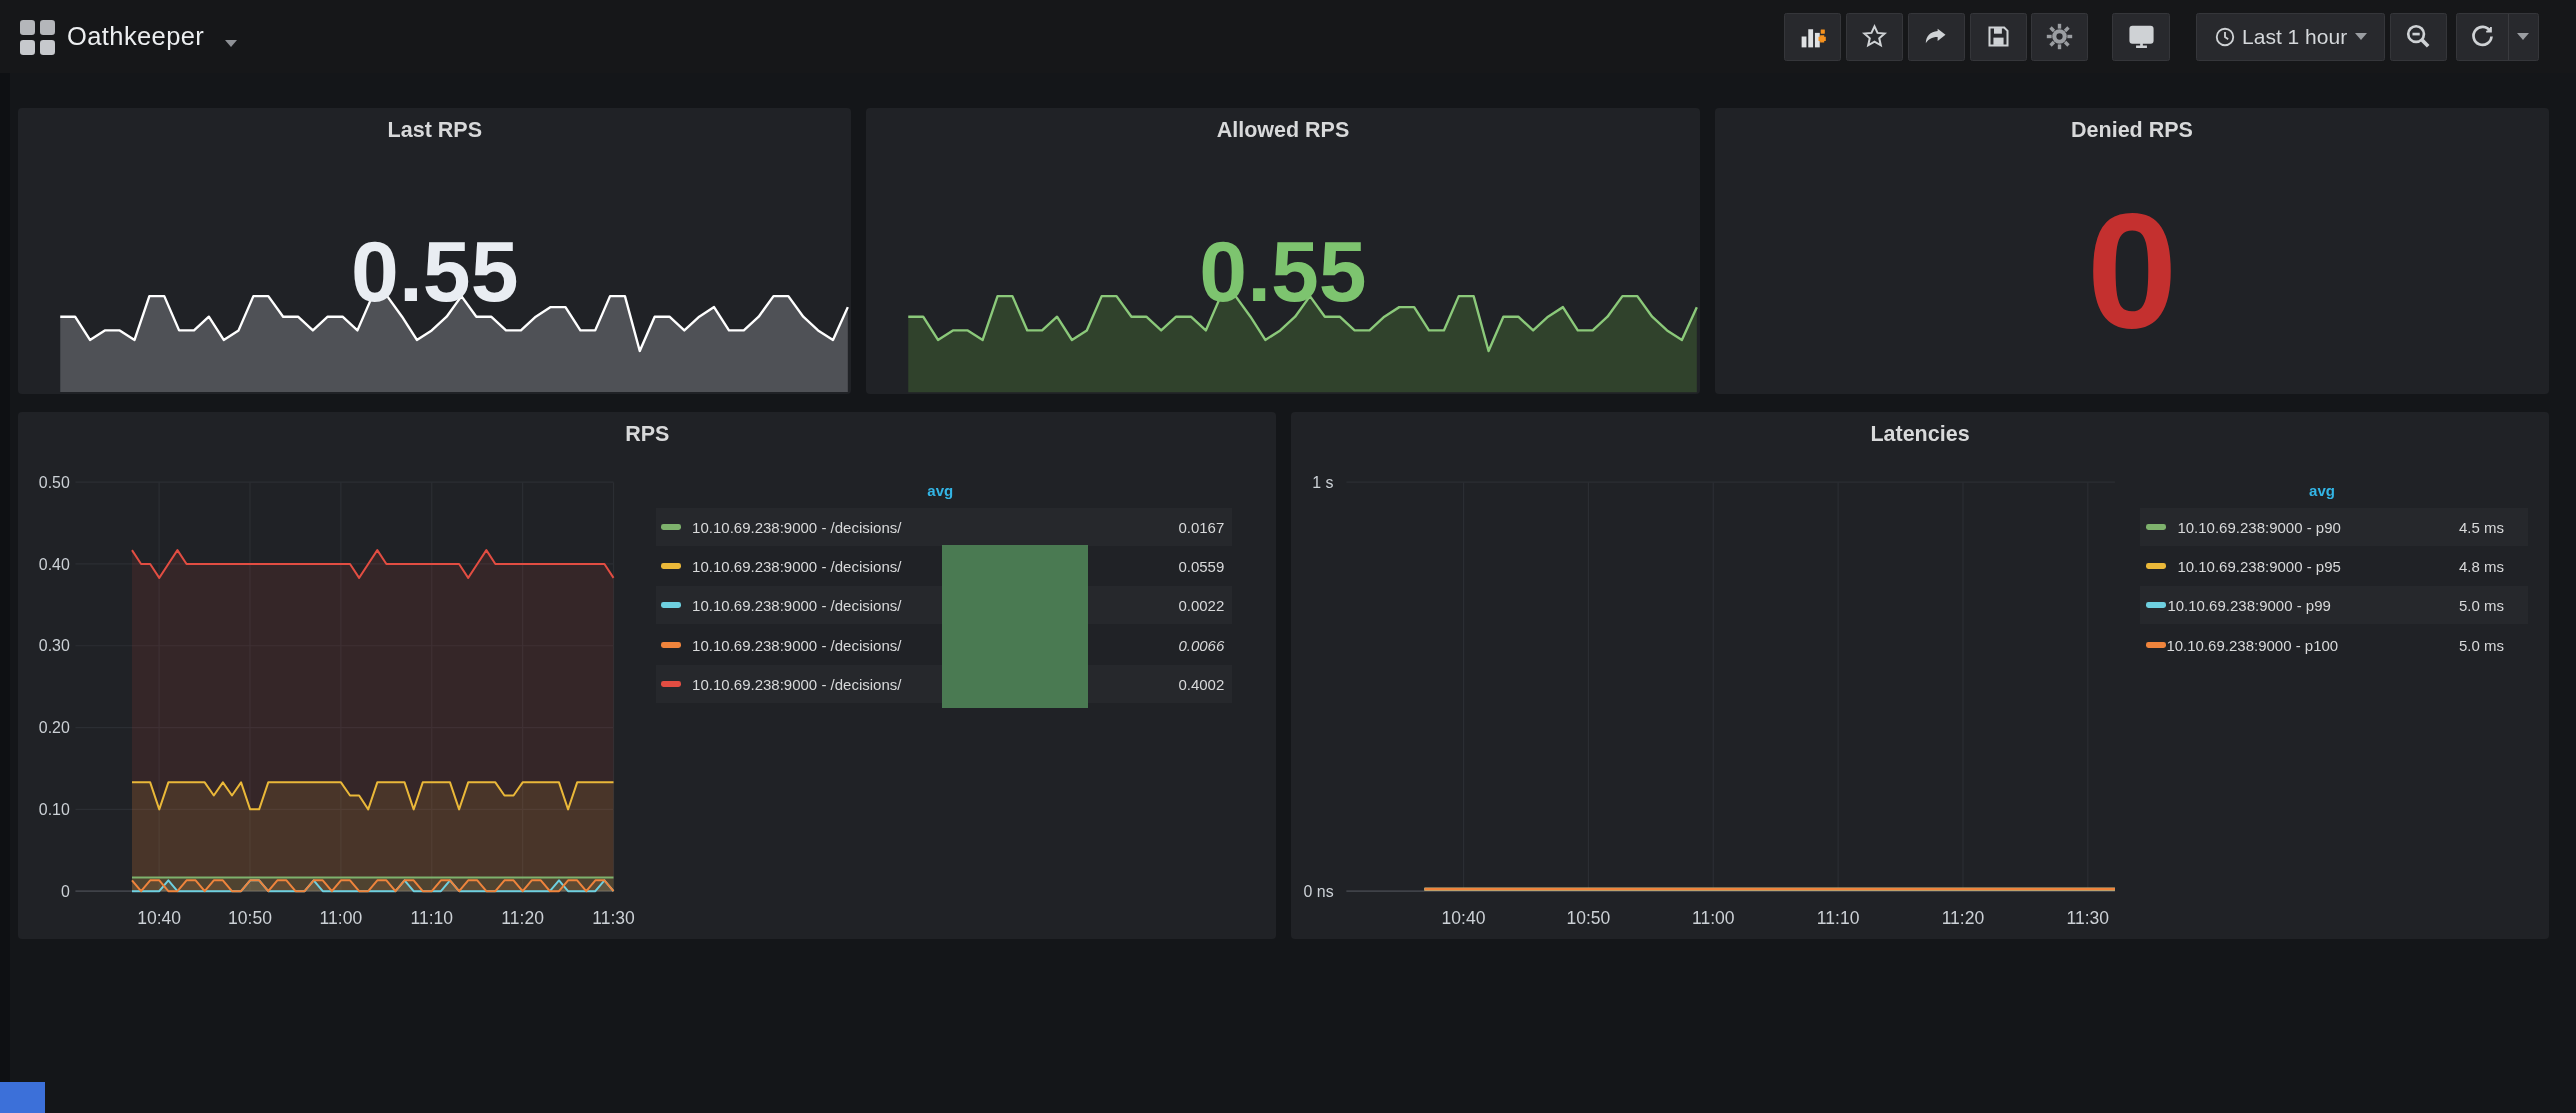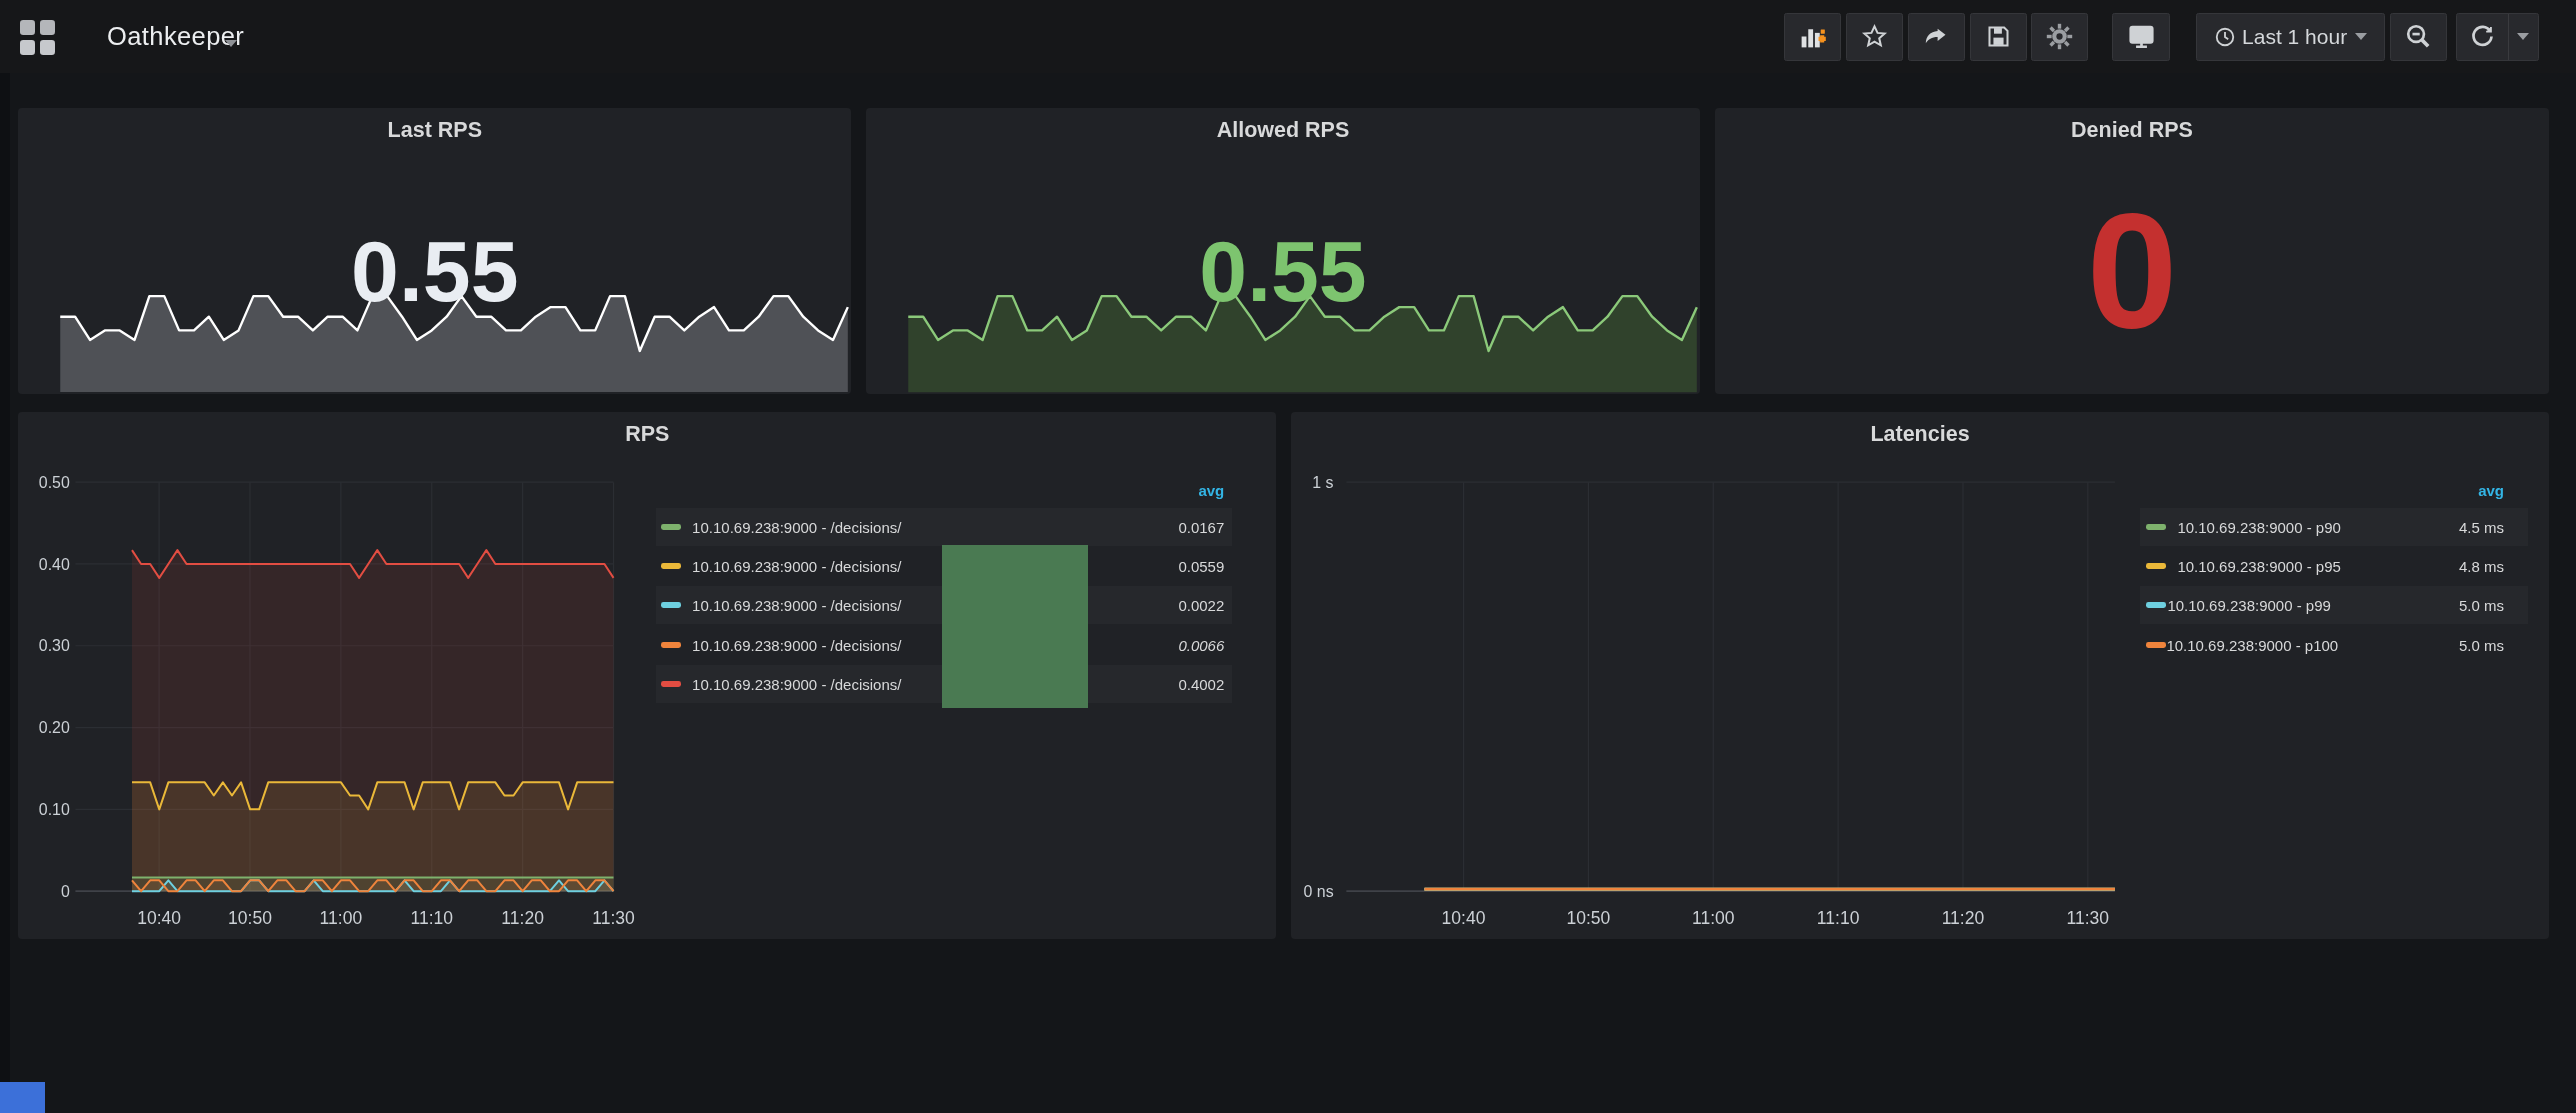--- a/index.html
+++ b/index.html
@@ -6,21 +6,21 @@
   body{width:2576px;height:1113px;position:relative;overflow:hidden;
        font-family:"Liberation Sans", sans-serif;color:#d8d9da;}
   .edge-strip{position:absolute;left:0;top:0;width:9.6px;height:1113px;background:#0e1013;}
 
   
   .navbar{position:absolute;left:0;top:0;width:2576px;height:73px;background:#161719;}
   .logo-grid{position:absolute;left:20px;top:20px;width:35px;height:35px;}
   .logo-grid span{position:absolute;width:15px;height:15px;background:#b4b6ba;border-radius:3.2px;}
   .logo-grid .s1{left:0;top:0}.logo-grid .s2{right:0;top:0}
   .logo-grid .s3{left:0;bottom:0;background:#c6c8cc}.logo-grid .s4{right:0;bottom:0;background:#c6c8cc}
-  .dash-title{position:absolute;left:67px;top:21.5px;font-size:25.5px;font-weight:500;color:#eceef0;letter-spacing:0.4px;margin-left:40px;}
+  .dash-title{position:absolute;left:67px;top:21.5px;font-size:25.5px;font-weight:500;color:#eceef0;letter-spacing:0.4px;}
   .title-caret{position:absolute;left:225px;top:40px;width:0;height:0;
       border-left:6.4px solid transparent;border-right:6.4px solid transparent;border-top:7.2px solid #8e9196;}
   .toolbar{position:absolute;top:12.8px;right:37px;height:48px;display:flex;align-items:stretch;}
   .tb-btn{width:57px;height:48px;background:#28292d;border:0.8px solid #35363a;border-radius:2.4px;
       margin-right:4.8px;display:flex;align-items:center;justify-content:center;box-sizing:border-box;cursor:pointer;}
   .tb-btn svg{stroke:#cfd2d5;fill:none;stroke-width:2;}
   .tb-gap24{width:19px}.tb-gap26{width:21px}.tb-gap5{width:4px}
   .time-btn{width:189px;height:48px;background:#28292d;border:0.8px solid #35363a;border-radius:2.4px;
       display:flex;align-items:center;justify-content:center;box-sizing:border-box;cursor:pointer;margin-right:4.8px;}
   .time-label{font-size:21px;color:#d5d8db;font-weight:500;margin:0 8px 0 6.4px;}
@@ -39,21 +39,21 @@
   #p-rps    {left:18.3px;  top:412px;width:1258px;height:527px;}
   #p-lat    {left:1291px;top:412px;width:1258px;height:527px;}
 
   .stat-value{position:absolute;left:0;width:100%;text-align:center;font-weight:700;}
   .stat-value.normal{top:116px;font-size:86px;line-height:94px;}
   .stat-value.big{top:77px;font-size:163px;line-height:172px;}
   .spark{position:absolute;left:0;top:0;}
 
   
   .legend{position:absolute;font-size:15px;}
-  .legend .hdr{position:absolute;height:24px;font-weight:700;color:#33b5e5;text-align:right;cursor:pointer;}
+  .legend .hdr{position:absolute;height:24px;font-weight:700;color:#33b5e5;text-align:center;cursor:pointer;}
   .legend-row{position:absolute;height:38px;display:flex;align-items:center;cursor:pointer;}
   .legend-row.striped{background:#26282c;}
   .legend-swatch{width:20px;height:5.6px;border-radius:2.4px;flex:0 0 auto;}
   .legend-label{color:#d8d9da;white-space:nowrap;}
   .legend-value{position:absolute;right:0;text-align:right;color:#d8d9da;}
 
   
   .green-box{position:absolute;left:924px;top:133px;width:146px;height:163px;background:#4a7a52;z-index:5;}
   .blue-box{position:absolute;left:0;top:1082px;width:45px;height:31px;background:#3c70d9;z-index:6;}
 

